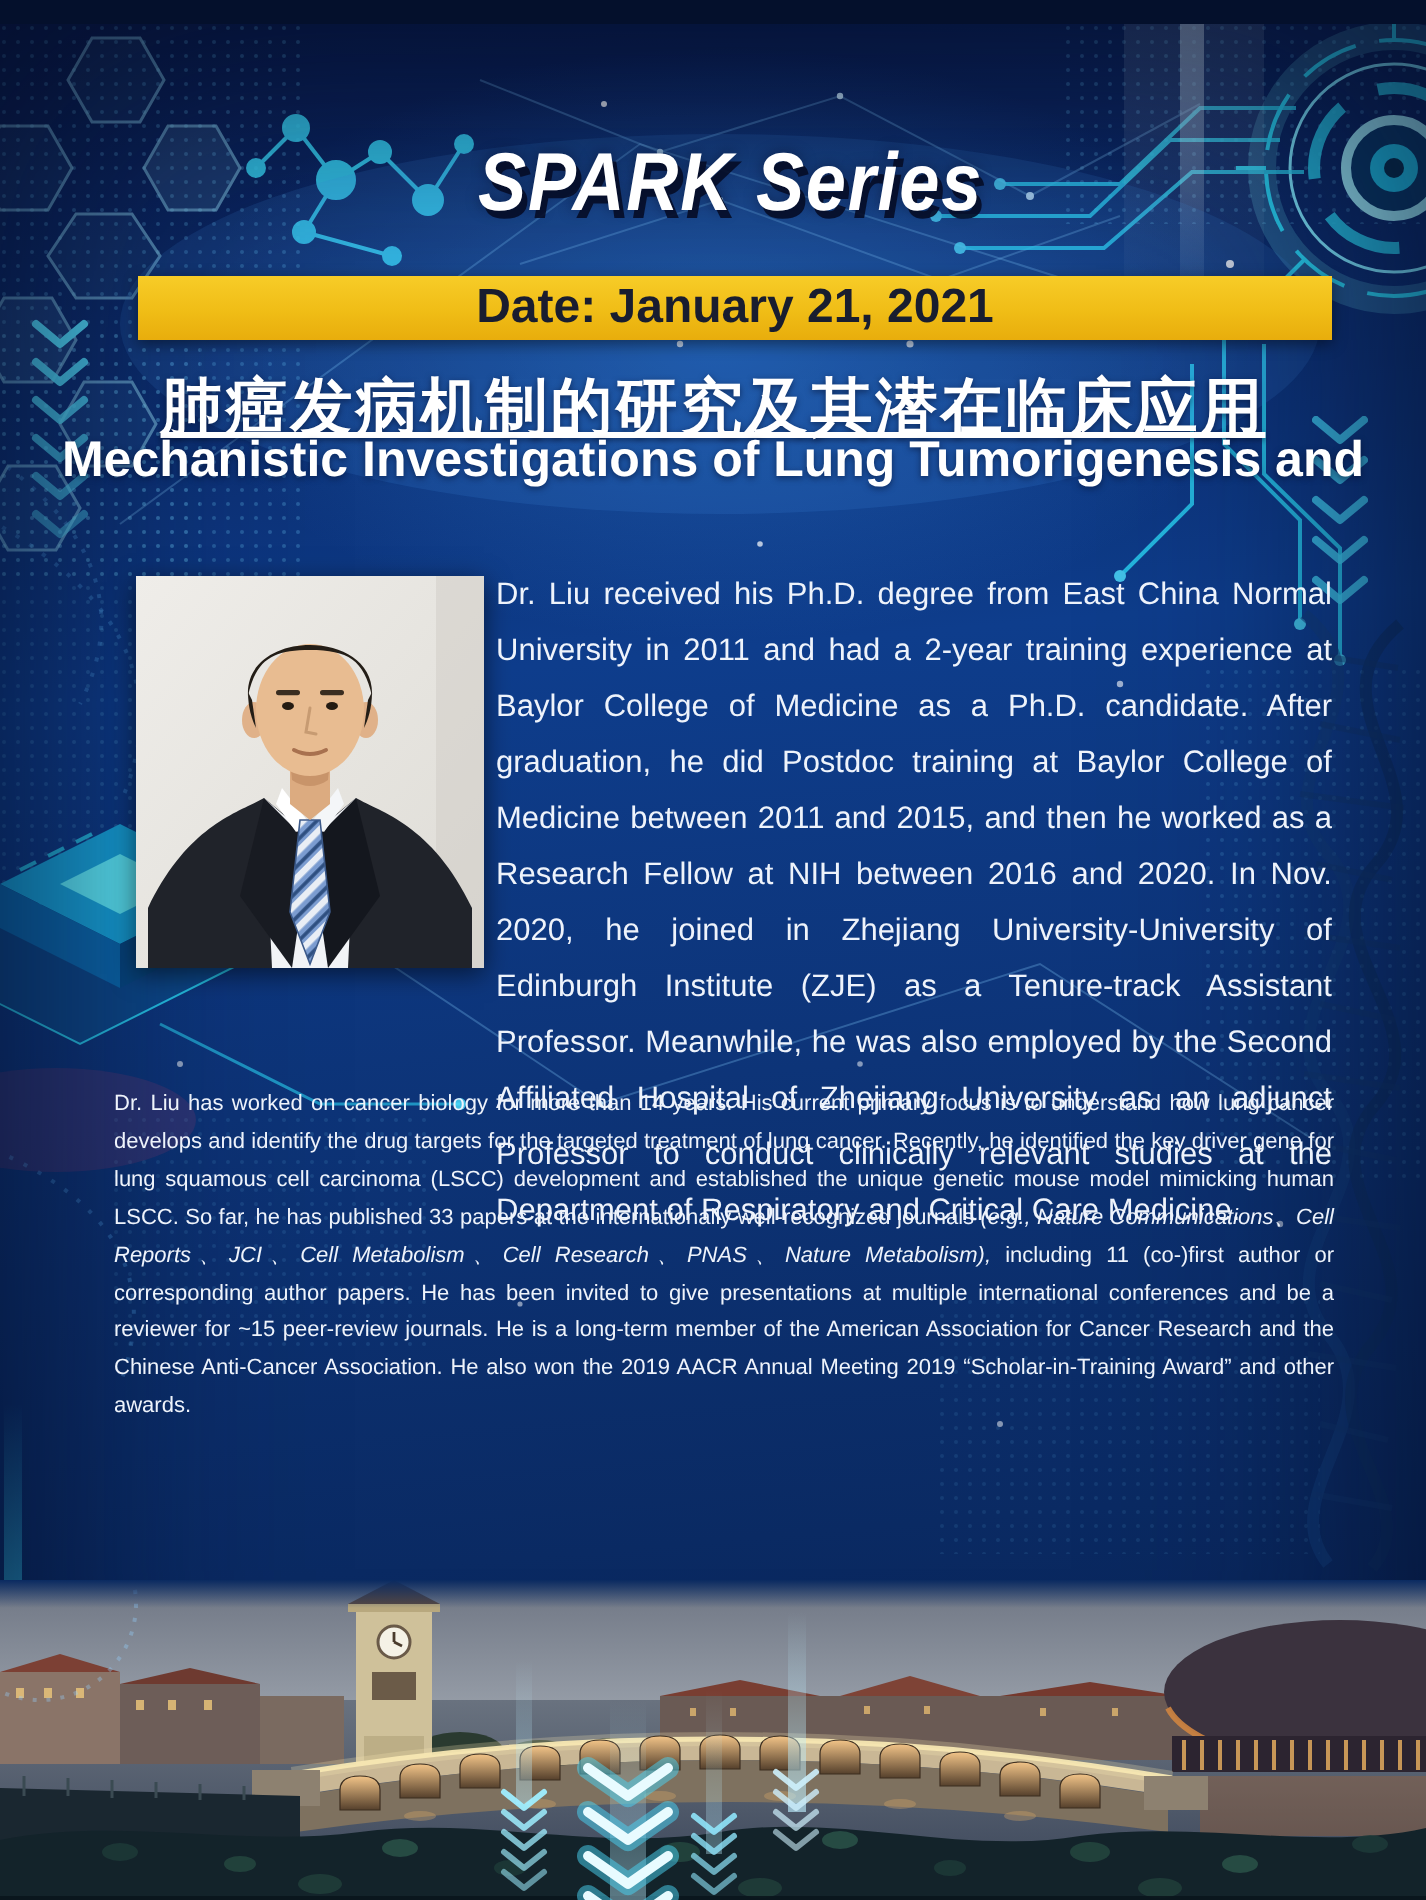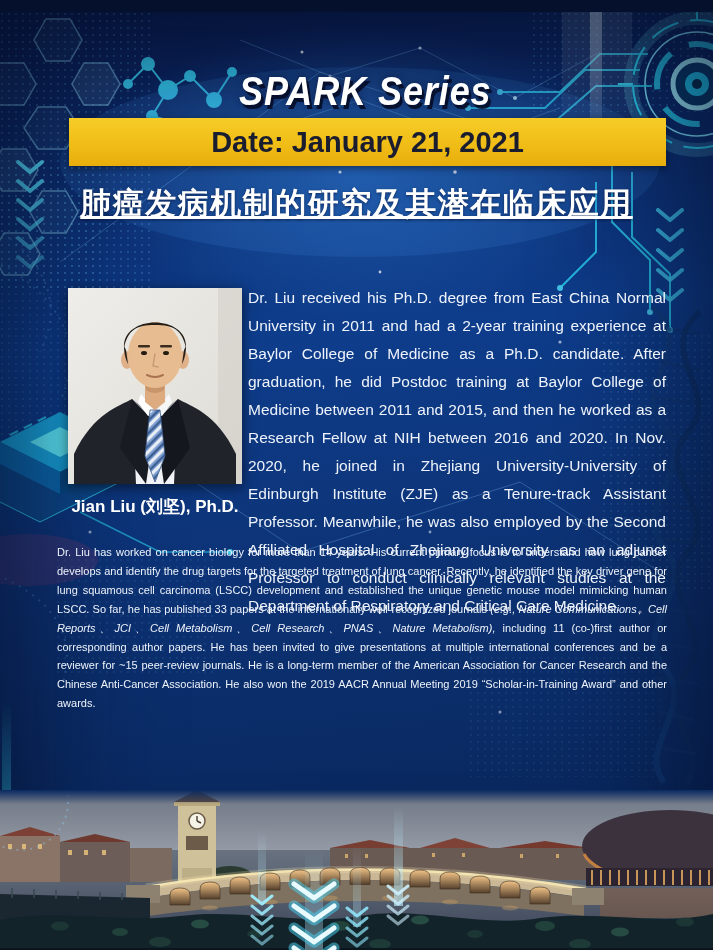--- a/index.html
+++ b/index.html
@@ -13,24 +13,24 @@
     background:radial-gradient(ellipse at center, rgba(47,130,225,.45), rgba(47,130,225,0) 70%); }
   #bg-decor { left:0; top:0; z-index:2; pointer-events:none; }
   .vignette { inset:0; z-index:3; pointer-events:none;
     box-shadow: inset 0 0 140px 24px rgba(4,12,36,.72); }
 
   .spark-title { top:56px; left:0; right:0; z-index:5; text-align:center;
     color:#ffffff; font-size:41px; font-weight:bold; font-style:italic; letter-spacing:1px;
     transform:scaleX(.88) translateX(10px);
     text-shadow: 3px 4px 0 rgba(6,12,38,.9), 0 0 7px rgba(8,16,48,.6); }
 
-  .banner { left:69px; top:106px; width:597px; height:48px; z-index:5;
+  .banner { left:69px; top:126px; width:597px; height:32px; z-index:5;
     background:linear-gradient(180deg,#f7cc28 0%,#f0bd16 55%,#e8ad0c 100%);
     display:flex; align-items:center; justify-content:center; gap:36px;
-    color:#191d2f; font-weight:bold; font-size:29px;
+    color:#191d2f; font-weight:bold; font-size:24px;
     box-shadow:0 2px 7px rgba(0,0,0,.45); }
 
   .title-cn { top:171px; left:0; right:0; z-index:5; text-align:center;
     color:#ffffff; font-size:31px; font-weight:bold; letter-spacing:1.5px;
     text-shadow:0 1px 3px rgba(5,15,45,.6);text-decoration:underline; }
   .title-en { top:203px; left:0; right:0; z-index:5; text-align:center;
     color:#ffffff; font-size:25px; font-weight:bold; line-height:30px;
     text-shadow:0 1px 3px rgba(5,15,45,.6); }
 
   .speaker-figure { left:68px; top:276px; width:174px; z-index:5; }
@@ -241,20 +241,21 @@
   <div class="abs vignette"></div>
 
   <div class="abs spark-title">SPARK Series</div>
 
   <div class="abs banner">
     <span>Date: January 21, 2021</span>
   </div>
 
   <div class="abs title-cn">肺癌发病机制的研究及其潜在临床应用</div>
   <div class="abs title-en">
+    <div>Mechanistic Investigations of Lung Tumorigenesis and</div>
   </div>
 
   <figure class="abs speaker-figure" style="margin:0">
     <svg class="photo-frame" viewBox="0 0 174 196">
       <defs>
         <pattern id="tieStripe" width="9" height="9" patternUnits="userSpaceOnUse" patternTransform="rotate(45)">
           <rect width="9" height="9" fill="#7b9cd0"></rect>
           <rect width="3.2" height="9" fill="#e9eef5"></rect>
           <rect x="5.6" width="1.8" height="9" fill="#2e4f80"></rect>
         </pattern>
@@ -291,21 +292,20 @@
       <path d="M118,58 C118,66 116,72 114,76 L116,62 Z" fill="#241e17"></path>
 
       <rect x="70" y="57" width="12" height="2.6" rx="1.3" fill="#3a2d20"></rect>
       <rect x="92" y="57" width="12" height="2.6" rx="1.3" fill="#3a2d20"></rect>
       <ellipse cx="76" cy="65" rx="3" ry="2" fill="#241b12"></ellipse>
       <ellipse cx="98" cy="65" rx="3" ry="2" fill="#241b12"></ellipse>
 
       <path d="M87,66 L85,78 L90,79" fill="none" stroke="#c79b72" stroke-width="1.5" stroke-linecap="round"></path>
       <path d="M79,87 Q87,91 95,87" fill="none" stroke="#a8714f" stroke-width="2" stroke-linecap="round"></path>
     </svg>
-    <figcaption class="caption">Jian Liu (刘坚), Ph.D.</figcaption>
   </figure>
 
   <p class="abs bio" style="margin:0">Dr. Liu received his Ph.D. degree from East China Normal University in 2011 and had a 2-year training experience at Baylor College of Medicine as a Ph.D. candidate. After graduation, he did Postdoc training at Baylor College of Medicine between 2011 and 2015, and then he worked as a Research Fellow at NIH between 2016 and 2020. In Nov. 2020, he joined in Zhejiang University-University of Edinburgh Institute (ZJE) as a Tenure-track Assistant Professor. Meanwhile, he was also employed by the Second Affiliated Hospital of Zhejiang University as an adjunct Professor to conduct clinically relevant studies at the Department of Respiratory and Critical Care Medicine.</p>
 
   <p class="abs about" style="margin:0"><span>Dr. Liu has worked on cancer biology for more than 14 years. His current primary focus is to understand how lung cancer develops and identify the drug targets for the targeted treatment of lung cancer. Recently, he identified the key driver gene for lung squamous cell carcinoma (LSCC) development and established the unique genetic mouse model mimicking human LSCC. So far, he has published 33 papers at the internationally well-recognized journals </span><span class="it">(e.g., Nature Communications、Cell Reports、JCI、Cell Metabolism、Cell Research、PNAS、Nature Metabolism),</span><span> including 11 (co-)first author or corresponding author papers. He has been invited to give presentations at multiple international conferences and be a reviewer for ~15 peer-review journals. He is a long-term member of the American Association for Cancer Research and the Chinese Anti-Cancer Association. He also won the 2019 AACR Annual Meeting 2019 “Scholar-in-Training Award” and other awards.</span></p>
 
   <svg class="abs scene" viewBox="0 0 713 172">
     <defs>
       <linearGradient id="skyGrad" x1="0" y1="0" x2="0" y2="1">
         <stop offset="0" stop-color="#6e7583"></stop>

